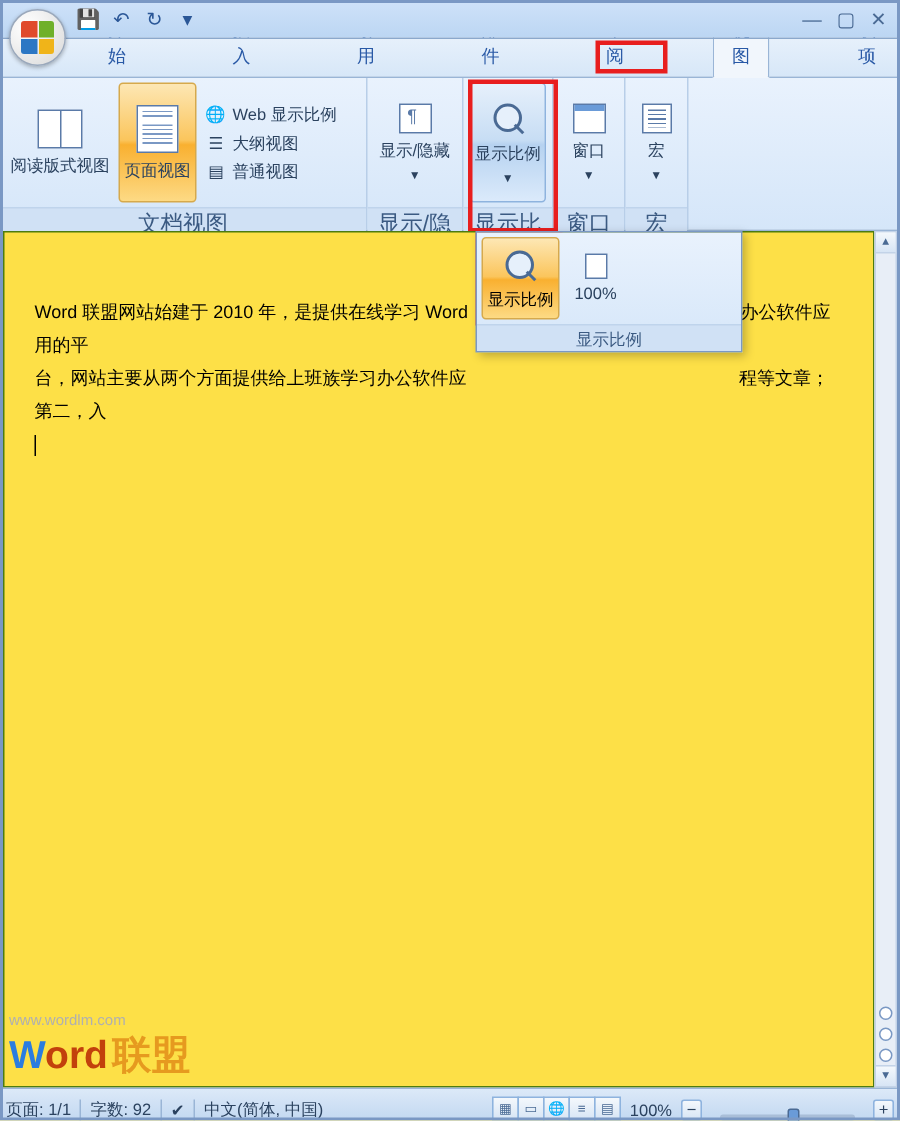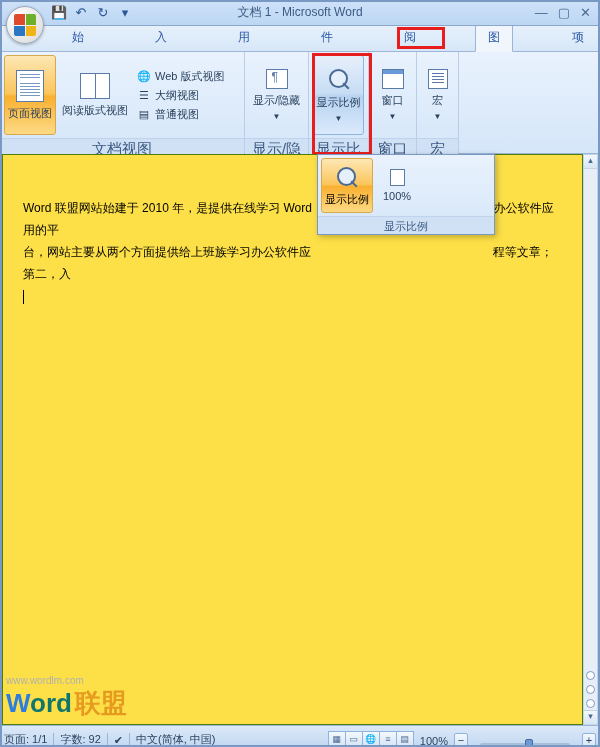--- a/index.html
+++ b/index.html
@@ -87,21 +87,21 @@
 .view-btns { display:flex; margin-left:auto; }
 .view-btns div { width:18px; height:16px; border:1px solid #8eb3de; background:linear-gradient(#f4f8fc,#d7e5f5); margin-left:-1px; cursor:pointer; display:flex; align-items:center; justify-content:center; font-size:9px; color:#4a6a94; }
 .zoom-slider { width:90px; height:4px; background:#a9bed8; position:relative; margin:0 6px; border-radius:2px; }
 .zoom-slider::before { content:""; position:absolute; left:50%; top:-4px; width:6px; height:12px; background:#6a9bd8; border:1px solid #4a6a94; border-radius:2px; }
 .zoom-btn { width:14px; height:14px; border:1px solid #8eb3de; background:linear-gradient(#f4f8fc,#d7e5f5); text-align:center; line-height:12px; font-size:11px; cursor:pointer; border-radius:2px; }
 
 
 .watermark { position:absolute; left:6px; bottom:26px; font-size:10px; color:#b0b0b0; font-family:Arial; }
 .wm-big { font-size:26px; font-weight:bold; }
 .wm-w { color:#2b7de0; }
-.wm-ord { color:#0f766e; }
+.wm-ord { color:#c2410c; }
 .wm-cn { color:#e69a1f; }
 
 
 .outer { position:absolute; inset:0; border:2px solid #7a98c4; pointer-events:none; }
 </style>
 </head>
 <body>
 
 <div class="titlebar">
   <div class="office-btn">
@@ -111,21 +111,20 @@
         <div></div>
         <div></div>
       </div>
   </div>
   <div class="qat">
     <div class="qi">💾</div>
     <div class="qi">↶</div>
     <div class="qi">↻</div>
     <div class="qi">▾</div>
   </div>
-  <div class="title-text">文档 1 - Microsoft Word</div>
   <div class="win-controls">
     <span>—</span>
     <span>▢</span>
     <span>✕</span>
   </div>
 </div>
 
 <div class="tabs">
   <div class="tab">开始</div>
   <div class="tab">插入</div>
@@ -134,32 +133,32 @@
   <div class="tab">审阅</div>
   <div class="tab active">视图</div>
   <div class="tab">加载项</div>
 </div>
 <div class="highlight-tab" style="top:27px;left:397px;width:48px;height:22px;"></div>
 
 <div class="ribbon">
 
   <div class="group" style="width:245px;">
     <div class="group-body">
+      <div class="big-btn" style="width:72px;">
+        <div class="icon-book"></div>
+        <span>阅读版式视图</span>
+      </div>
       <div class="big-btn selected">
         <div class="icon-page"></div>
         <span>页面视图</span>
       </div>
-      <div class="big-btn" style="width:72px;">
-        <div class="icon-book"></div>
-        <span>阅读版式视图</span>
-      </div>
       <div class="small-list">
         <div>
             <span class="si">🌐</span>
-            <span>Web 版式视图</span>
+            <span>Web 显示比例</span>
           </div>
         <div>
             <span class="si">☰</span>
             <span>大纲视图</span>
           </div>
         <div>
             <span class="si">▤</span>
             <span>普通视图</span>
           </div>
       </div>

